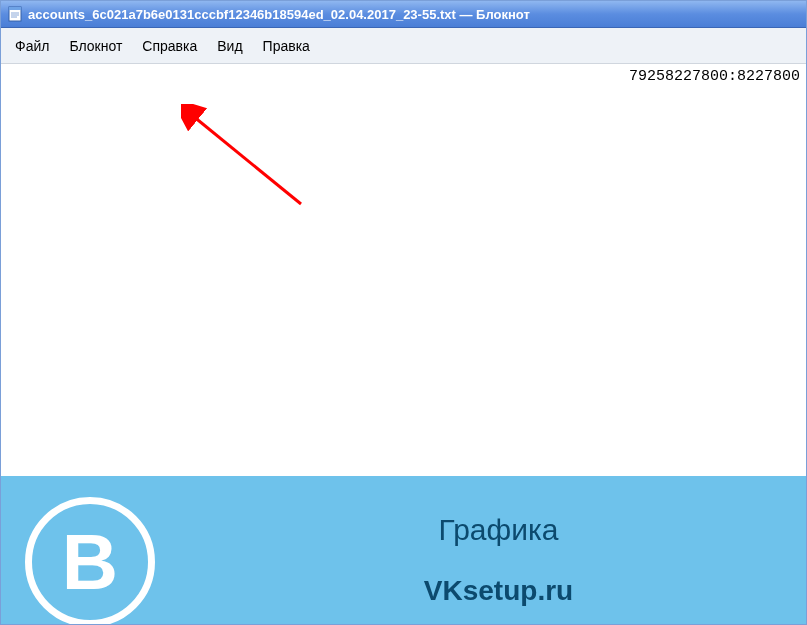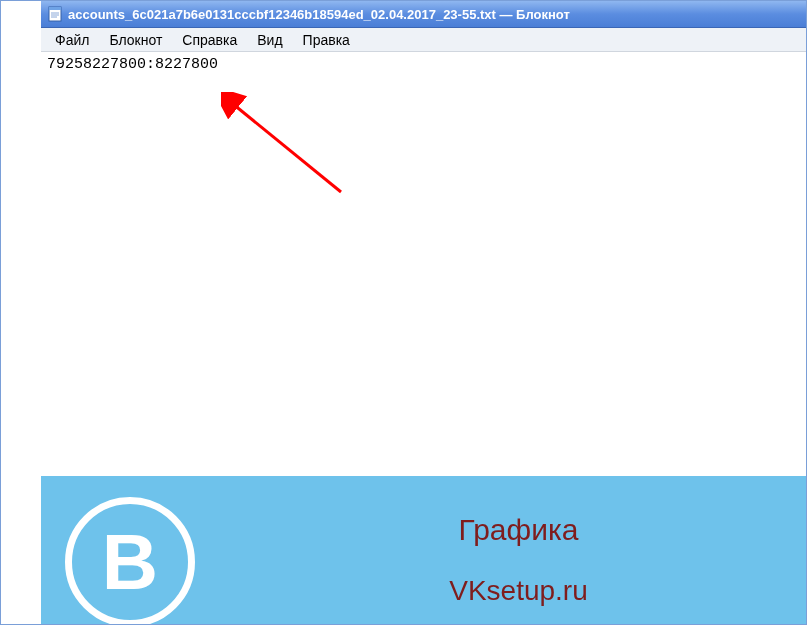--- a/index.html
+++ b/index.html
@@ -11,21 +11,20 @@
       overflow: hidden;
       background: #fff;
     }
     .window {
       border: 1px solid #7a9fd8;
       width: 807px;
       height: 625px;
       display: flex;
       flex-direction: column;
       position: relative;
-      padding-left: 40px;
     }
     .titlebar {
       background: linear-gradient(to bottom, #8fb7f0 0%, #5b8de0 50%, #4a7ed6 100%);
       height: 27px;
       display: flex;
       align-items: center;
       padding: 0 6px;
       color: #fff;
       font-weight: bold;
       font-size: 13px;
@@ -35,41 +34,42 @@
       width: 16px;
       height: 16px;
       margin-right: 5px;
       display: flex;
       align-items: center;
       justify-content: center;
     }
     .title-icon svg { display: block; }
     .menubar {
       background: #eef2f7;
-      height: 24px;
+      height: 36px;
       display: flex;
       align-items: center;
       padding: 0 4px;
       font-size: 14px;
       color: #000;
       border-bottom: 1px solid #d0d6de;
     }
     .menubar .menu-item {
       padding: 2px 10px;
       cursor: default;
     }
     .editor {
       flex: 1 1 auto;
       background: #fff;
       padding: 4px 6px;
       font-family: "Courier New", monospace;
       font-size: 15px;
       color: #000;
       position: relative;
       overflow: hidden;
+      text-align: right;
     }
     .arrow-overlay {
       position: absolute;
       pointer-events: none;
     }
     .footer-banner {
       height: 148px;
       background: #6ec2eb;
       display: flex;
       align-items: center;
@@ -95,30 +95,30 @@
       font-weight: bold;
       line-height: 1;
     }
     .banner-text {
       flex: 1;
       display: flex;
       flex-direction: column;
       align-items: center;
       justify-content: center;
       gap: 28px;
-      color: #7f1d1d;
+      color: #0c4a6e;
       margin-top: 20px;
     }
     .banner-title {
       font-size: 30px;
       font-weight: 400;
     }
     .banner-sub {
       font-size: 28px;
-      font-weight: 400;
+      font-weight: 700;
     }
   </style>
 </head>
 <body>
 
 <div class="window">
 
   <div class="titlebar">
     <span class="title-icon">
       <svg width="16" height="16" viewBox="0 0 16 16">

